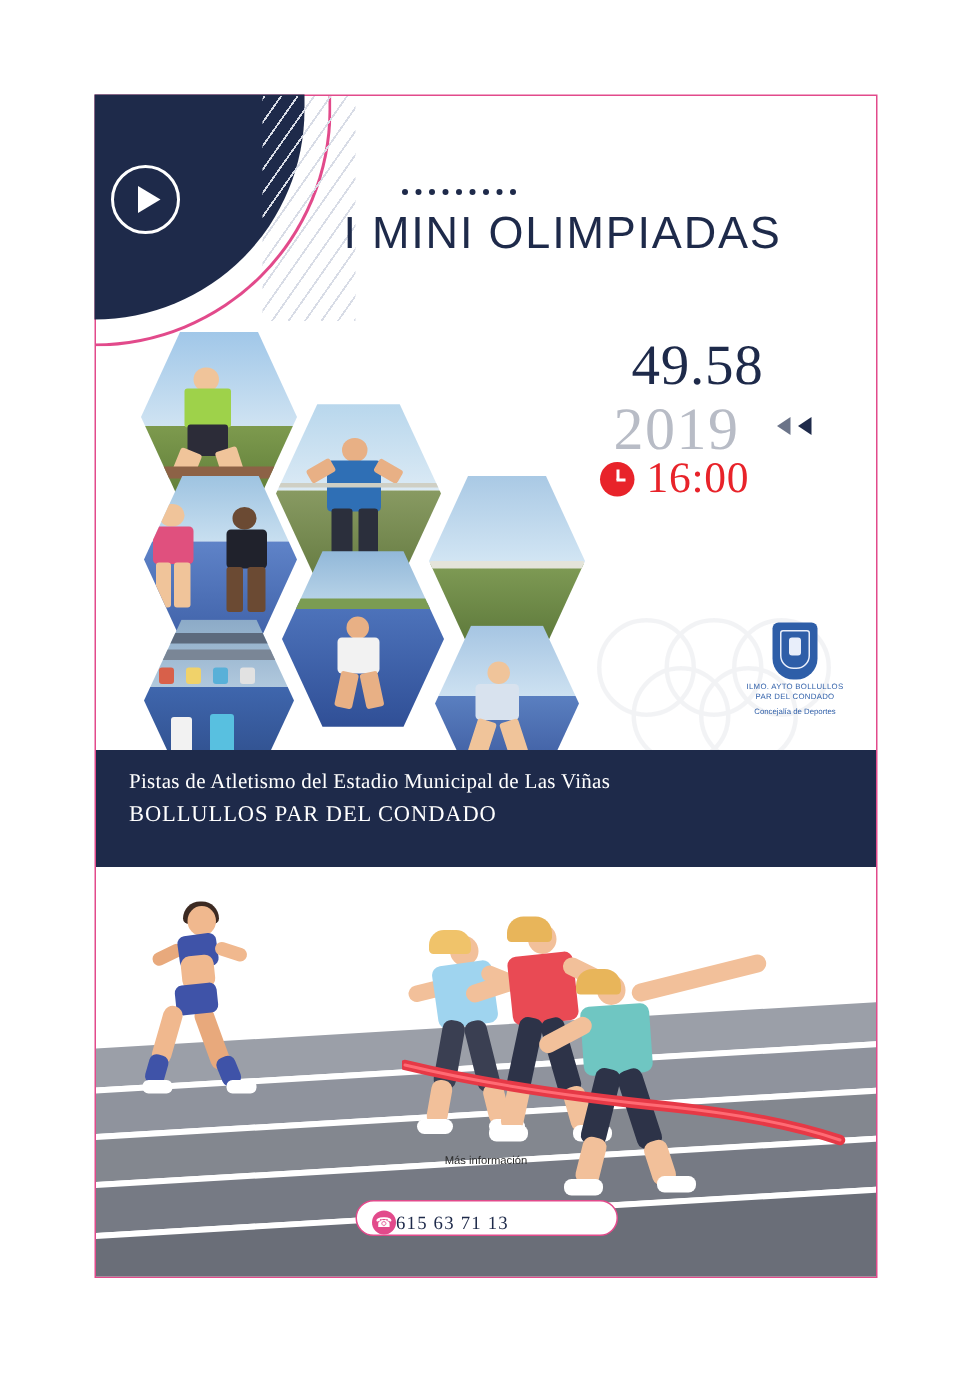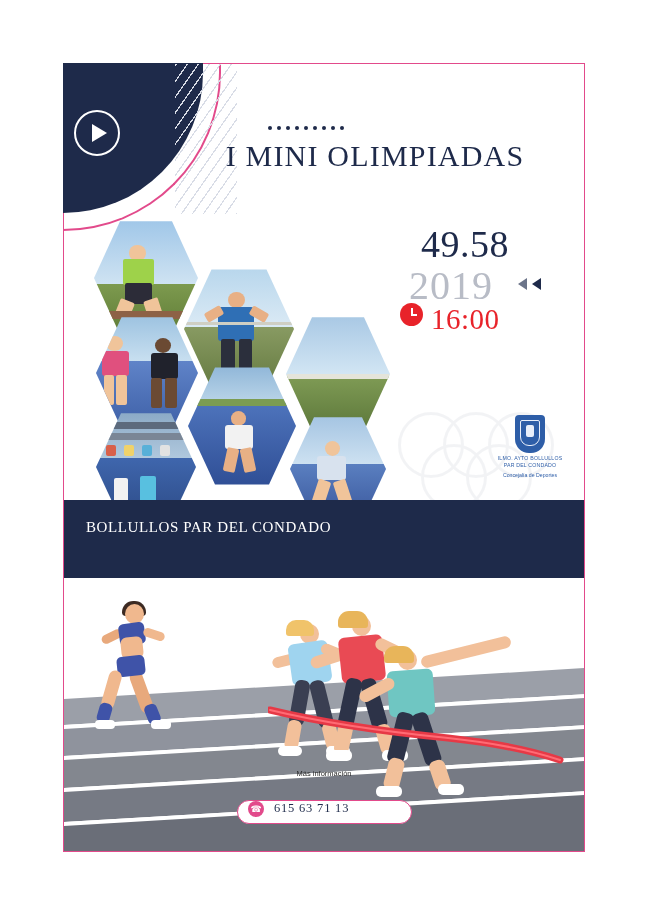--- a/index.html
+++ b/index.html
@@ -109,21 +109,21 @@
     background: #1e2a4a;
     display: block;
   }
 
   .title-main {
     position: absolute;
     left: 200px;
     top: 139px;
     width: 350px;
     text-align: center;
-    font-family: Liberation Serif, serif;
+    font-family: Liberation Sans, sans-serif;
     font-size: 30px;
     letter-spacing: 1.2px;
     color: #1e2a4a;
     font-weight: 400;
   }
   .title-sub {
     position: absolute;
     left: 200px;
     top: 173px;
     width: 350px;
@@ -176,20 +176,21 @@
   }
   .arrows i.hollow {
     border-right-color: #6b7489;
   }
 
   .time-row {
     position: absolute;
     left: 400px;
     top: 303px;
     display: flex;
+    align-items: center;
     gap: 8px;
   }
   .clock {
     width: 23px;
     height: 23px;
     border-radius: 50%;
     background: #e8232a;
     position: relative;
   }
   .clock::before {
@@ -457,24 +458,23 @@
   .contact {
     position: absolute;
     left: 237px;
     top: 800px;
     width: 175px;
     height: 24px;
     border: 1.2px solid #e24a8b;
     border-radius: 12px;
     background: #ffffff;
     display: flex;
-    align-items: flex-start;
+    align-items: flex-end;
     padding-left: 10px;
     box-sizing: border-box;
-    gap: 10px;
   }
   .contact .phone-badge {
     width: 16px;
     height: 16px;
     border-radius: 50%;
     background: #e24a8b;
     position: relative;
     flex: 0 0 auto;
   }
   .contact .phone-badge::after {
@@ -620,20 +620,21 @@
       <div class="sky" style="background:linear-gradient(#a4c4e2,#cde1f1);height:45%;"></div>
       <div class="grnd" style="background:linear-gradient(#5a7fc0,#38559a);height:55%;"></div>
       <div class="fig" style="left:36%;top:24%;width:16%;height:14%;background:#f0c49a;border-radius:50%;"></div>
       <div class="fig" style="left:28%;top:38%;width:30%;height:22%;background:#d8e2ee;border-radius:3px;"></div>
       <div class="fig" style="left:26%;top:60%;width:14%;height:22%;background:#f0c49a;transform:rotate(18deg);"></div>
       <div class="fig" style="left:48%;top:60%;width:14%;height:22%;background:#f0c49a;transform:rotate(-18deg);"></div>
     </div>
   </div>
 
   <div class="venue">
+    <span class="v1">Pistas de Atletismo del Estadio Municipal de Las Viñas</span>
     <span class="v2">BOLLULLOS PAR DEL CONDADO</span>
   </div>
 
   <div class="track">
     <div class="topbg"></div>
     <div class="band t1"></div>
     <div class="band t2"></div>
     <div class="band t3"></div>
     <div class="band t4"></div>
     <div class="band t5"></div>

